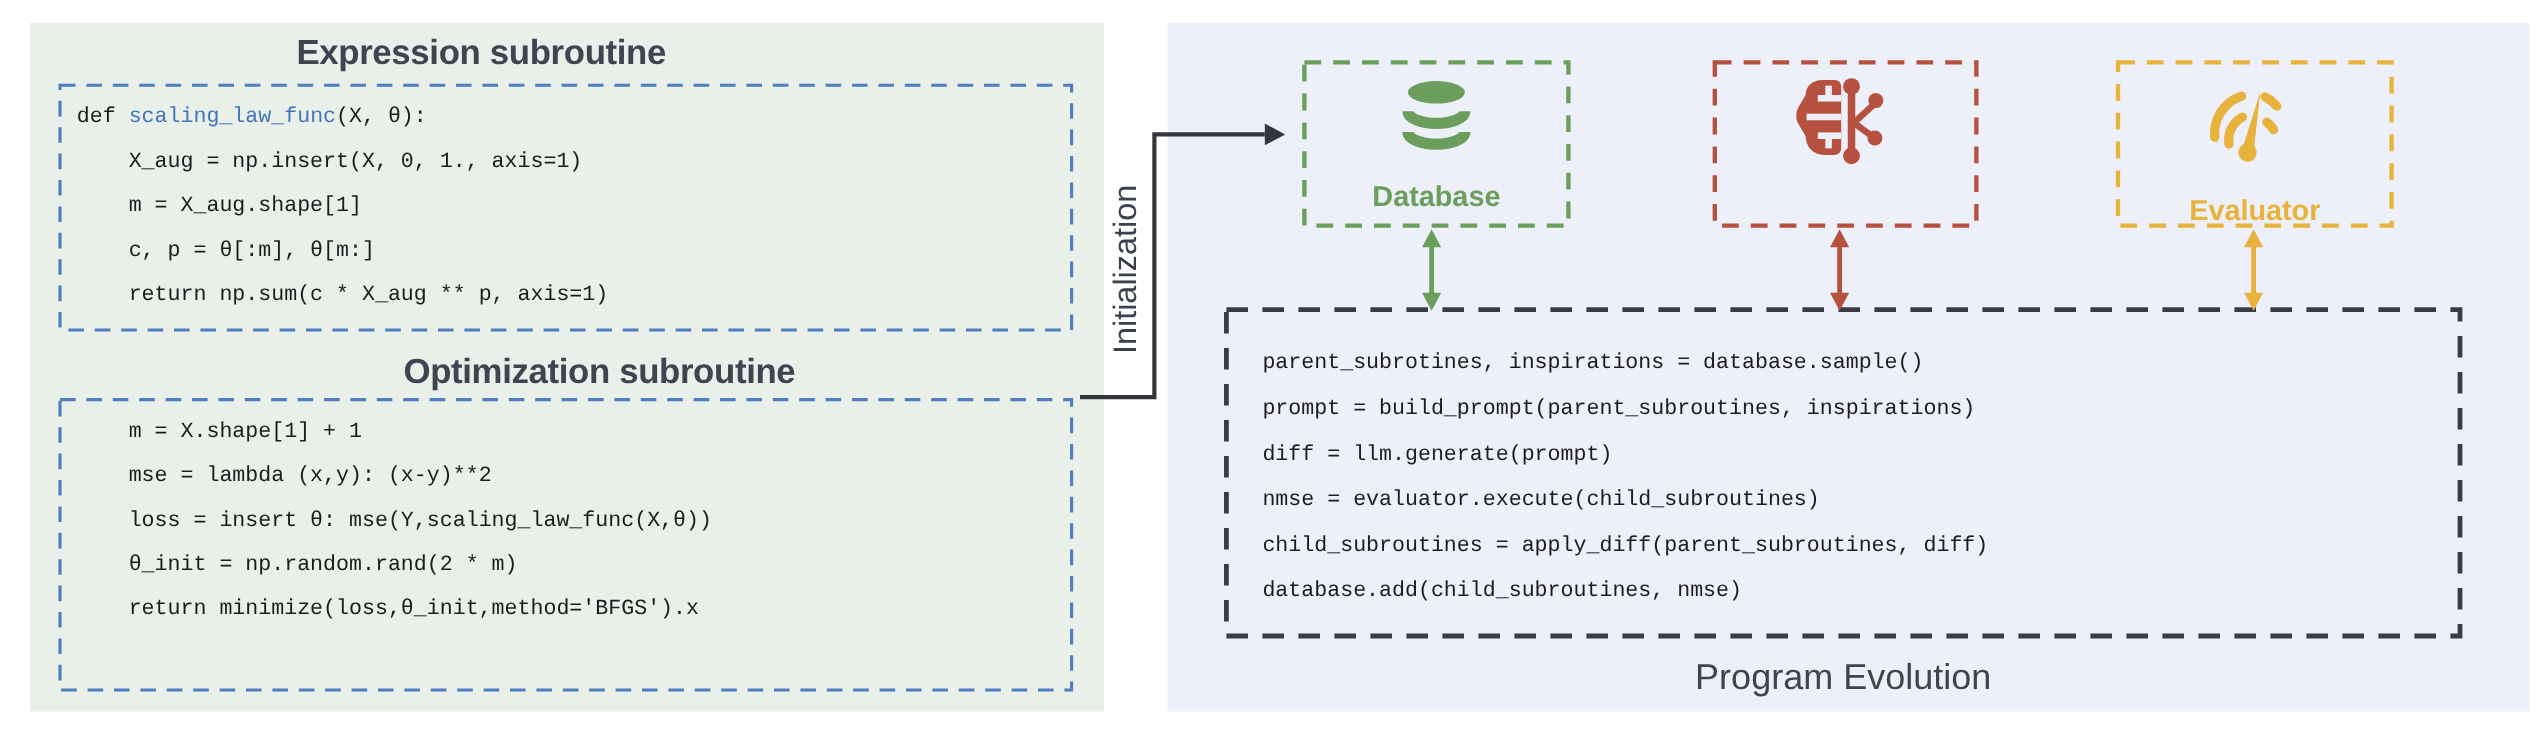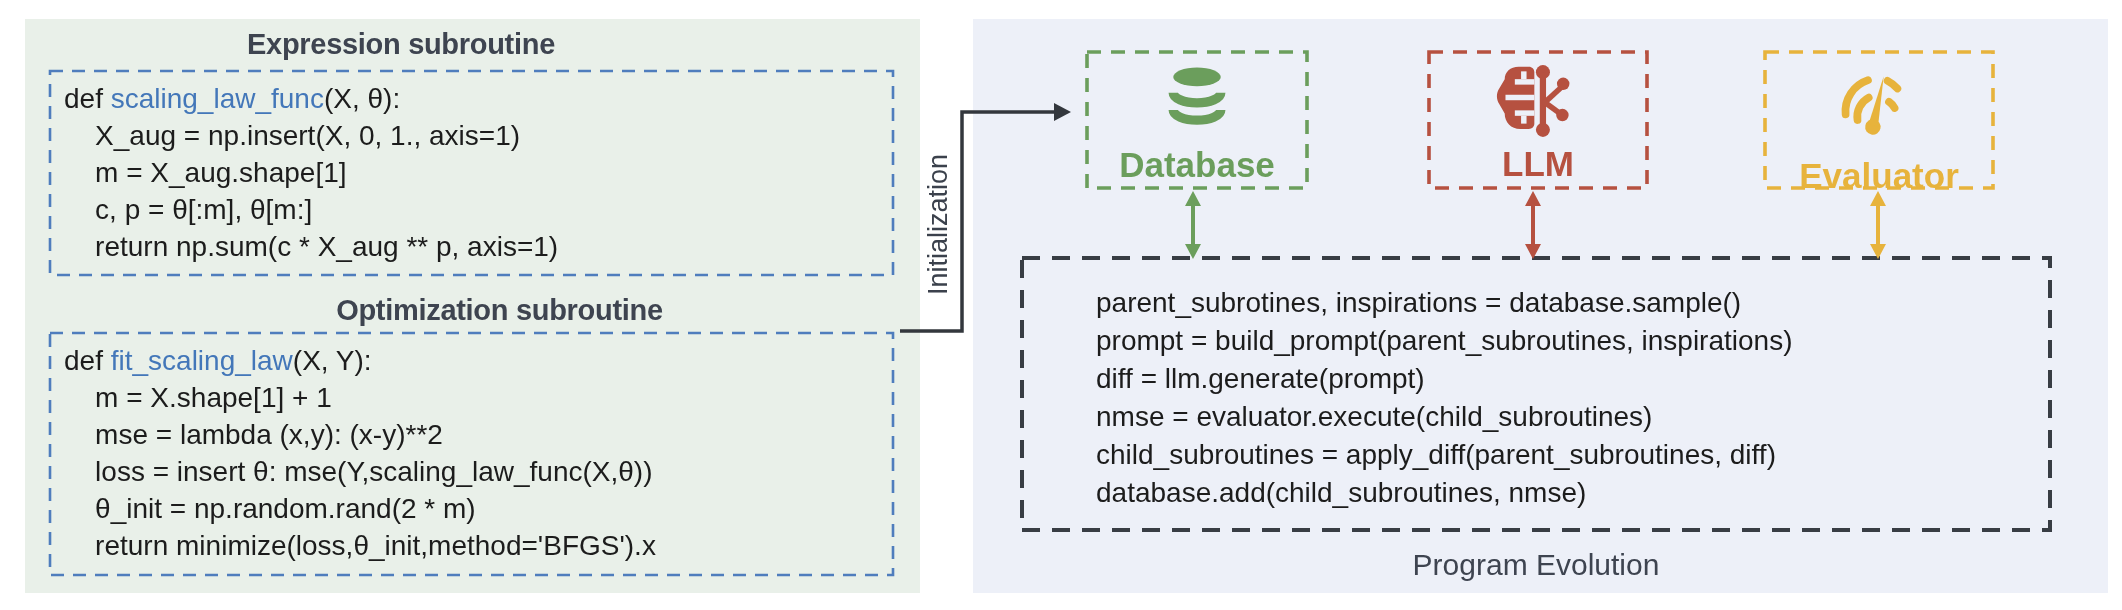--- a/index.html
+++ b/index.html
@@ -5,25 +5,25 @@
   html,body{margin:0;padding:0;background:#ffffff;}
   .canvas{position:relative;width:2122px;height:610px;background:#ffffff;overflow:hidden;
           font-family:"Liberation Sans",sans-serif;}
   .panel{position:absolute;}
   .panel.left{left:25px;top:19px;width:895px;height:574px;background:#e9f0e9;}
   .panel.right{left:973px;top:19px;width:1135px;height:574px;background:#edf0f8;}
   .overlay{position:absolute;left:0;top:0;width:2122px;height:610px;pointer-events:none;}
   .heading{position:absolute;text-align:center;font-weight:700;font-size:29px;
            letter-spacing:-0.3px;color:#3e4450;}
   .code{position:absolute;}
-  .code-line{white-space:pre;font-family:Liberation Sans, sans-serif;font-size:28px;
+  .code-line{white-space:pre;font-family:Liberation Mono, monospace;font-size:18px;
              line-height:37px;color:#1c1c1c;}
   .pe .code-line{line-height:38px;}
   .fn{color:#4377b9;}
-  .comp-label{position:absolute;text-align:center;font-weight:700;font-size:35px;line-height:36px;}
+  .comp-label{position:absolute;text-align:center;font-weight:700;font-size:24px;line-height:36px;}
   .comp-label.green{color:#6b9e5c;}
   .comp-label.red{color:#b65140;}
   .comp-label.gold{color:#e7b33c;}
   .pe-label{position:absolute;left:1022px;top:548px;width:1028px;text-align:center;
             font-weight:400;font-size:30px;line-height:34px;color:#3e4450;}
   .init-label{position:absolute;left:788px;top:209px;width:300px;text-align:center;
               font-size:27px;font-weight:500;color:#3b414c;transform:rotate(-90deg);}
   .icon{position:absolute;}
 </style>
 </head>
@@ -73,21 +73,20 @@
   <div class="code" style="left:64px;top:80px;">
       <div class="code-line"><span>def </span><span class="fn">scaling_law_func</span><span>(X, θ):</span></div>
       <div class="code-line"><span>    X_aug = np.insert(X, 0, 1., axis=1)</span></div>
       <div class="code-line"><span>    m = X_aug.shape[1]</span></div>
       <div class="code-line"><span>    c, p = θ[:m], θ[m:]</span></div>
       <div class="code-line"><span>    return np.sum(c * X_aug ** p, axis=1)</span></div>
     </div>
 
   <div class="heading" style="left:25px;top:294px;width:949px;">Optimization subroutine</div>
   <div class="code" style="left:64px;top:342px;">
-      <div class="code-line"><span>def </span><span class="fn">fit_scaling_law</span><span>(X, Y):</span></div>
       <div class="code-line"><span>    m = X.shape[1] + 1</span></div>
       <div class="code-line"><span>    mse = lambda (x,y): (x-y)**2</span></div>
       <div class="code-line"><span>    loss = insert θ: mse(Y,scaling_law_func(X,θ))</span></div>
       <div class="code-line"><span>    θ_init = np.random.rand(2 * m)</span></div>
       <div class="code-line"><span>    return minimize(loss,θ_init,method='BFGS').x</span></div>
     </div>
 
   <div class="init-label">Initialization</div>
 
   <svg class="icon" style="left:1161px;top:60px;" width="72" height="80" viewBox="0 0 100 100">
@@ -109,37 +108,36 @@
       <rect x="36" y="69" width="7" height="10" fill="#edf0f8"></rect>
       <circle cx="64" cy="13" r="9"></circle>
       <rect x="60" y="13" width="8" height="74" rx="4"></rect>
       <circle cx="64" cy="87" r="9"></circle>
       <path d="M64,54 L88,32" stroke="#b65140" stroke-width="7" fill="none"></path>
       <path d="M64,50 L86,66" stroke="#b65140" stroke-width="7" fill="none"></path>
       <circle cx="90" cy="28" r="8"></circle>
       <circle cx="89" cy="68" r="8"></circle>
     </g>
   </svg>
-  <div class="comp-label red" style="left:1429px;top:146px;width:218px;">LLM</div>
 
   <svg class="icon" style="left:1833px;top:71px;" width="84" height="70" viewBox="0 0 100 100">
     <g stroke="#e7b33c" stroke-width="11" fill="none" stroke-linecap="round">
       <path d="M8,62 A47,47 0 0 1 40,13"></path>
       <path d="M25,70 A31,31 0 0 1 41,38"></path>
       <path d="M68,14 A47,47 0 0 1 82,25"></path>
       <path d="M70,44 A24,24 0 0 1 78,53"></path>
     </g>
     <g fill="#e7b33c" transform="rotate(12 47 80)">
       <circle cx="47" cy="80" r="11"></circle>
       <path d="M40,78 L47,6 L54,78 Z"></path>
     </g>
   </svg>
   <div class="comp-label gold" style="left:1765px;top:146px;width:228px;margin-top:12px;">Evaluator</div>
 
-  <div class="code pe" style="left:1052px;top:284px;margin-left:44px;">
+  <div class="code pe" style="left:1052px;top:284px;">
       <div class="code-line"><span>parent_subrotines, inspirations = database.sample()</span></div>
       <div class="code-line"><span>prompt = build_prompt(parent_subroutines, inspirations)</span></div>
       <div class="code-line"><span>diff = llm.generate(prompt)</span></div>
       <div class="code-line"><span>nmse = evaluator.execute(child_subroutines)</span></div>
       <div class="code-line"><span>child_subroutines = apply_diff(parent_subroutines, diff)</span></div>
       <div class="code-line"><span>database.add(child_subroutines, nmse)</span></div>
     </div>
   <div class="pe-label">Program Evolution</div>
 
 </div>

